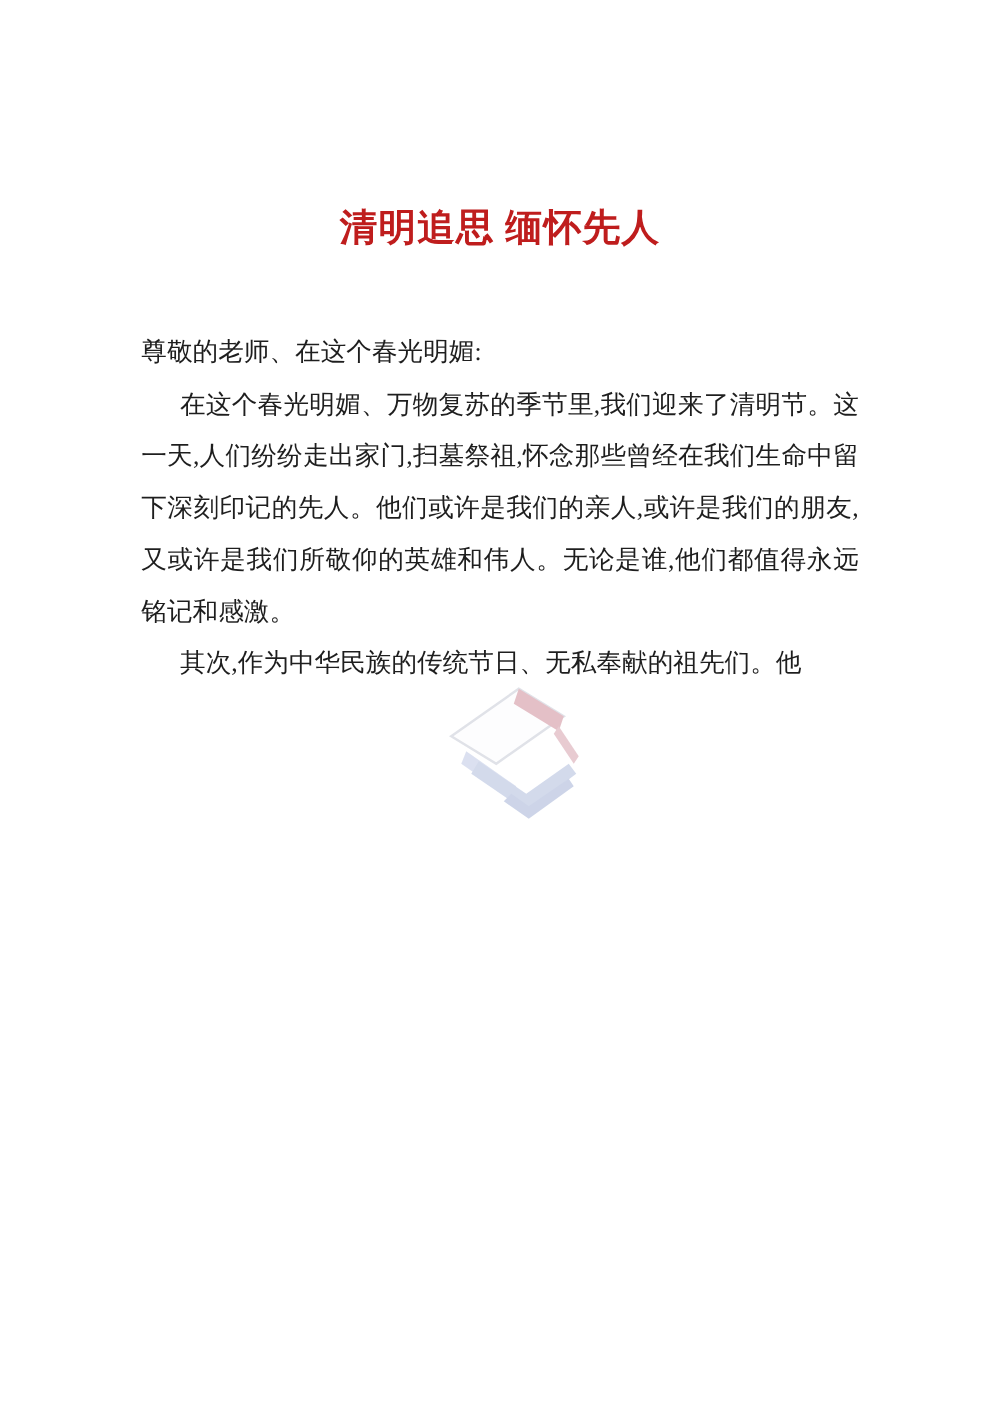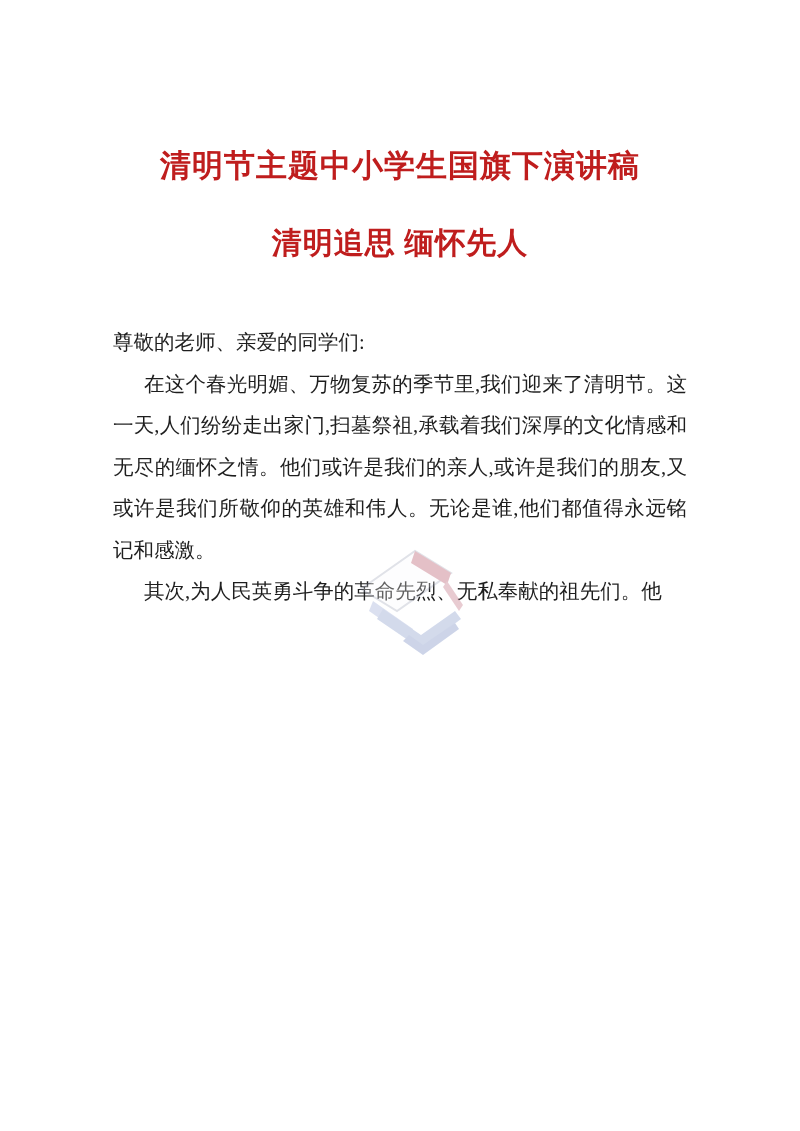--- a/index.html
+++ b/index.html
@@ -58,37 +58,36 @@
     opacity: 0.30;
     pointer-events: none;
   }
 </style>
 </head>
 <body>
 
 <div class="page">
 
   <header class="doc-title">
-    <h1 class="t1">清明节主题中小学生国旗下演讲稿</h1>
     <h2 class="t2">清明追思 缅怀先人</h2>
   </header>
 
   <div class="watermark">
     <svg width="132" height="132" viewBox="0 0 132 132" xmlns="http://www.w3.org/2000/svg">
 
       <g>
         <path d="M18,48 L72,10 L108,32 L54,70 Z" fill="#fbfbfd" stroke="#9aa0b4" stroke-width="2"></path>
         <path d="M72,10 L108,32 L104,44 L68,22 Z" fill="#a8334a"></path>
         <path d="M30,60 L70,88 L66,98 L26,70 Z" fill="#8b9cce"></path>
         <path d="M34,78 L78,108 L118,78 L112,70 L78,94 L40,68 Z" fill="#6f86c0"></path>
         <path d="M60,100 L80,114 L116,88 L112,82 L80,104 L66,94 Z" fill="#5b74b4"></path>
         <path d="M104,40 L120,64 L116,70 L100,46 Z" fill="#b4556a"></path>
       </g>
     </svg>
   </div>
 
   <main class="doc-body">
-    <p class="salutation">尊敬的老师、亲爱的同学们:</p>
-    <p class="para">在这个春光明媚、万物复苏的季节里,我们迎来了清明节。这一天,人们纷纷走出家门,扫墓祭祖,承载着我们深厚的文化情感和无尽的缅怀之情。他们或许是我们的亲人,或许是我们的朋友,又或许是我们所敬仰的英雄和伟人。无论是谁,他们都值得永远铭记和感激。</p>
-    <p class="para">其次,为人民英勇斗争的革命先烈、无私奉献的祖先们。他</p>
+    <p class="salutation">尊敬的老师、在这个春光明媚:</p>
+    <p class="para">在这个春光明媚、万物复苏的季节里,我们迎来了清明节。这一天,人们纷纷走出家门,扫墓祭祖,怀念那些曾经在我们生命中留下深刻印记的先人。他们或许是我们的亲人,或许是我们的朋友,又或许是我们所敬仰的英雄和伟人。无论是谁,他们都值得永远铭记和感激。</p>
+    <p class="para">其次,作为中华民族的传统节日、无私奉献的祖先们。他</p>
   </main>
 
 </div>
 
 </body></html>

